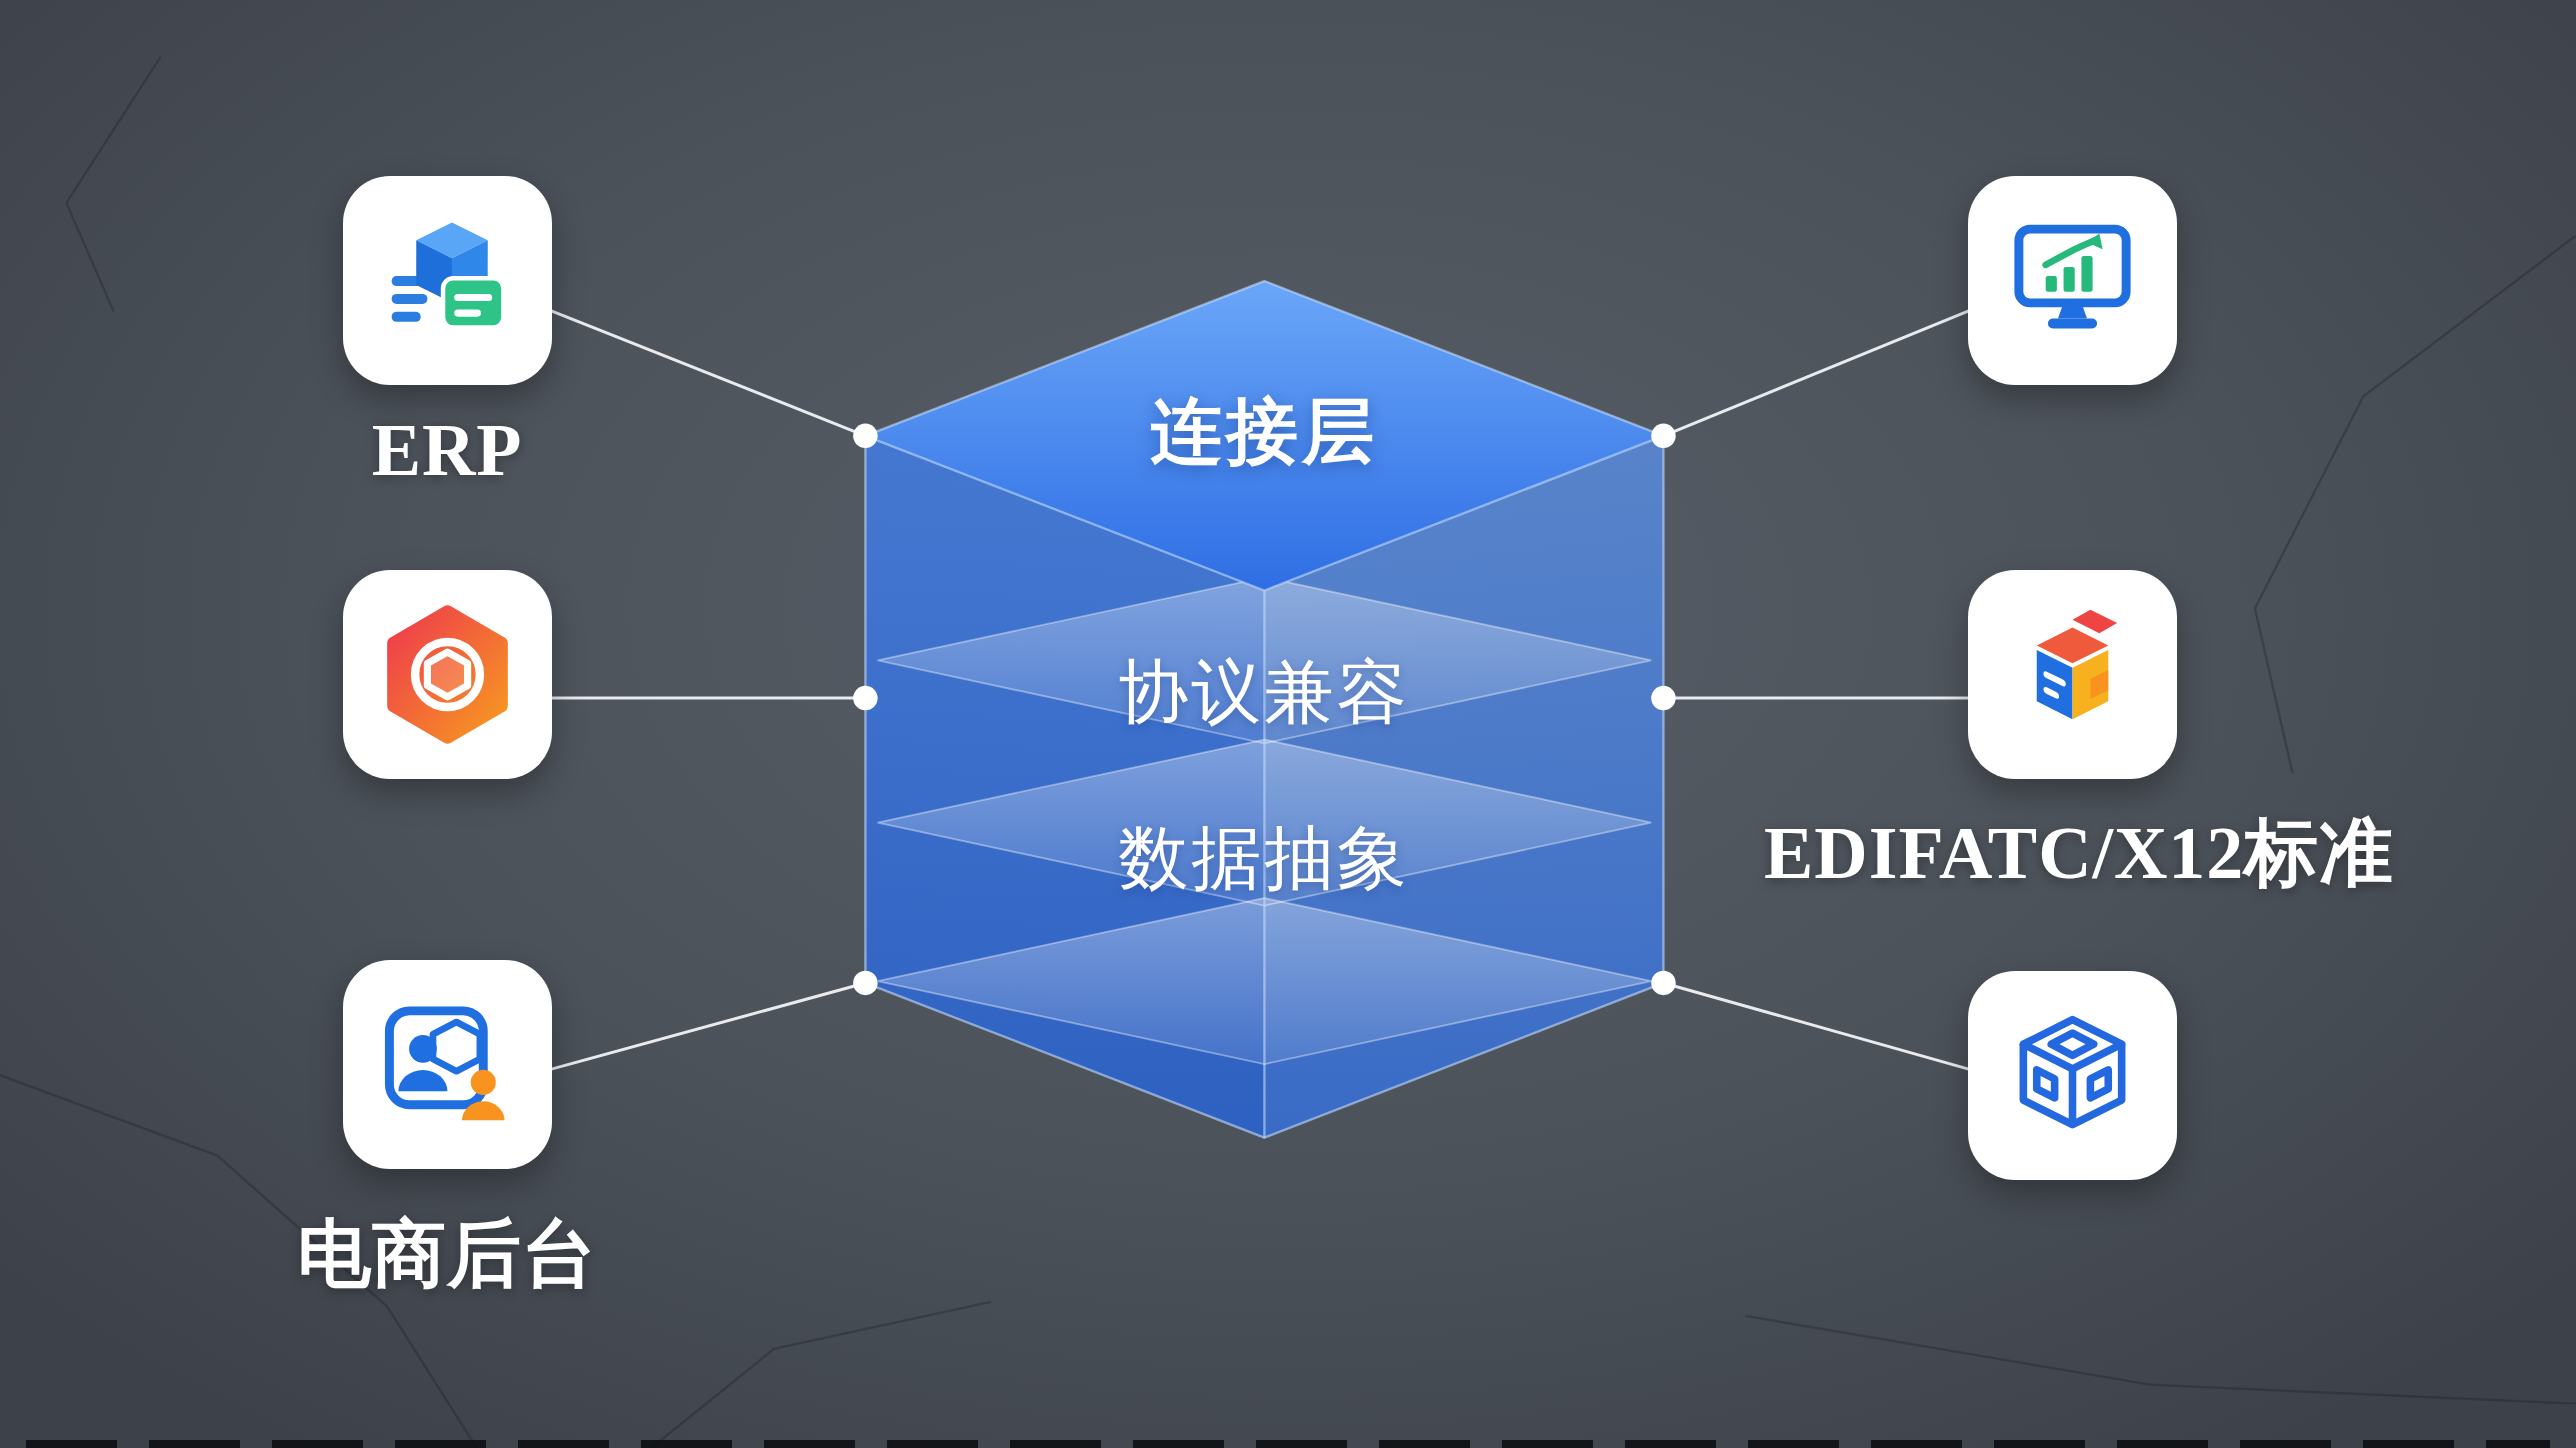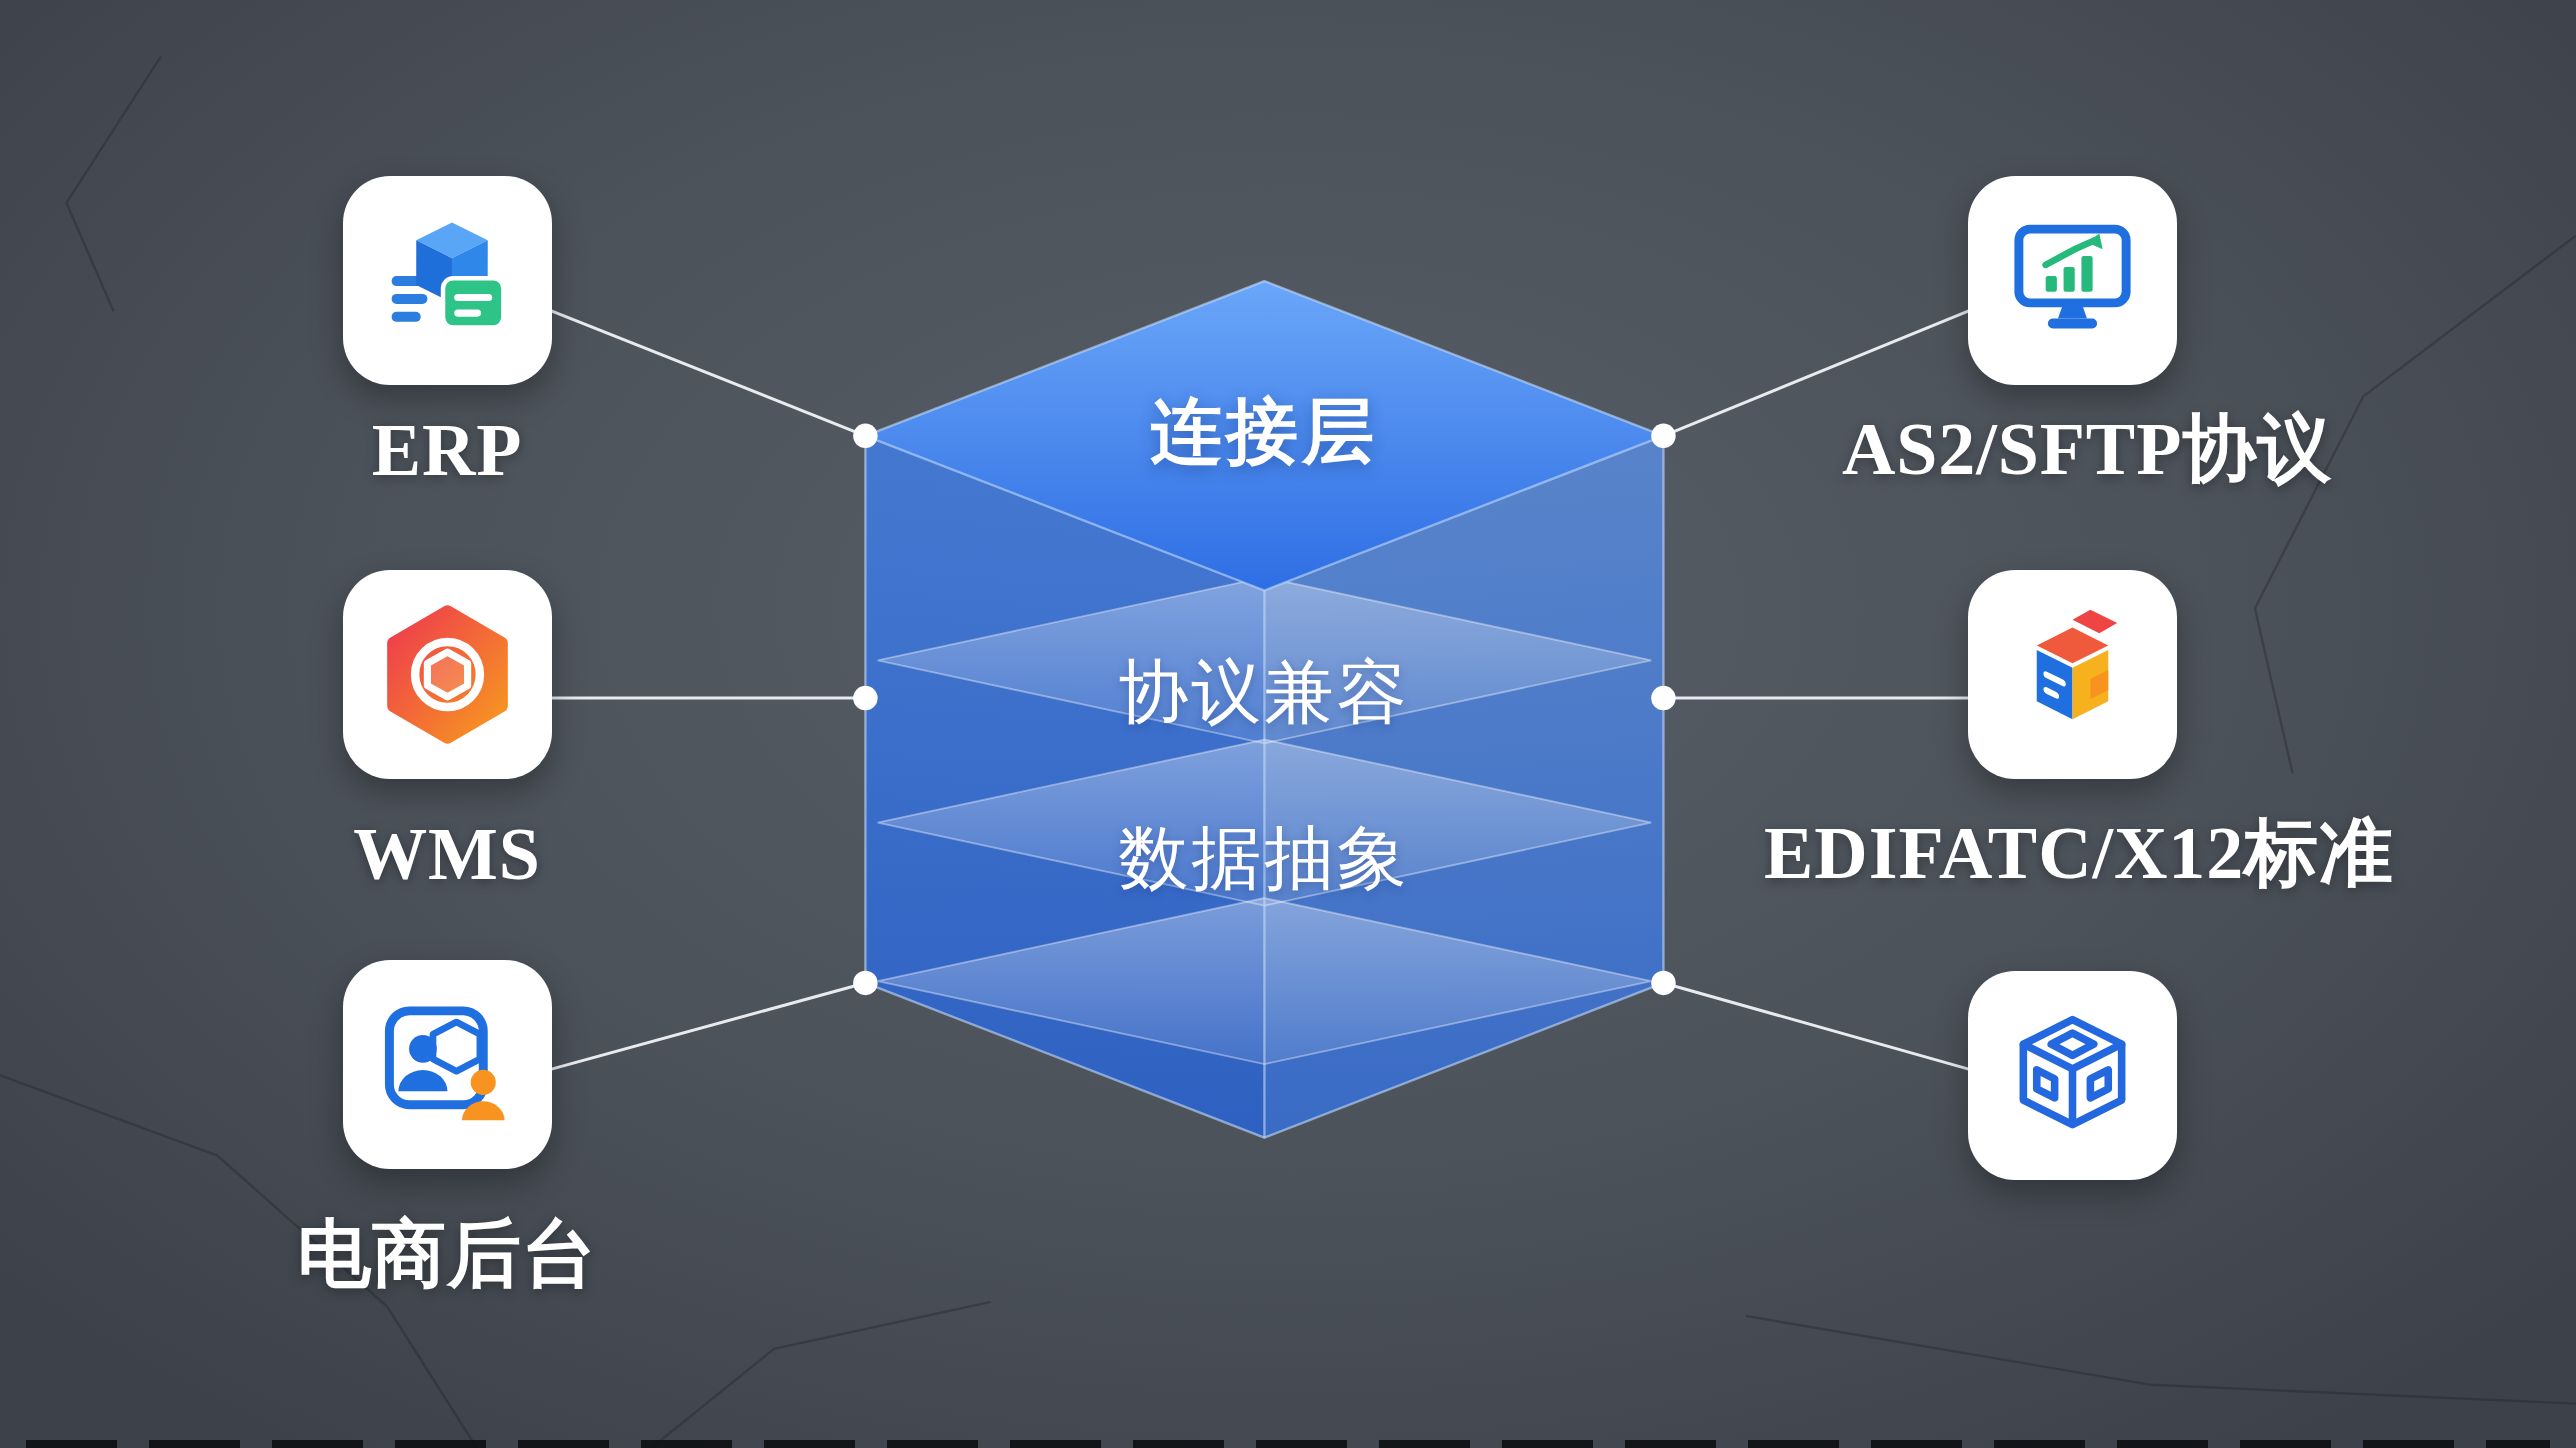--- a/index.html
+++ b/index.html
@@ -138,21 +138,20 @@
         <linearGradient id="wmsGrad" x1="0" y1="0" x2="1" y2="1">
           <stop offset="0" stop-color="#ee3a4e"></stop>
           <stop offset="1" stop-color="#f79a1f"></stop>
         </linearGradient>
       </defs>
       <polygon points="32,4 56,18 56,46 32,60 8,46 8,18" fill="url(#wmsGrad)" stroke="url(#wmsGrad)" stroke-width="6" stroke-linejoin="round"></polygon>
       <circle cx="32" cy="32" r="14.5" fill="none" stroke="#ffffff" stroke-width="3.8"></circle>
       <polygon points="32,22 41,27 41,37 32,42 23,37 23,27" fill="rgba(255,255,255,0.15)" stroke="#ffffff" stroke-width="3.2" stroke-linejoin="round"></polygon>
     </svg>
   </div>
-  <div class="node-label" style="left:447px;top:854px">WMS</div>
 
   <div class="card" style="left:343px;top:960px">
     <svg viewBox="0 0 64 64">
       <rect x="6" y="8" width="42" height="42" rx="9" fill="none" stroke="#1f6fe0" stroke-width="4"></rect>
       <polygon points="36,13 46.5,18.5 46.5,29.5 36,35 25.5,29.5 25.5,18.5" fill="#ffffff" stroke="#1f6fe0" stroke-width="3" stroke-linejoin="round"></polygon>
       <circle cx="21" cy="25" r="6.2" fill="#1f6fe0"></circle>
       <path d="M10 44 a11 9.5 0 0 1 22 0 z" fill="#1f6fe0"></path>
       <circle cx="48" cy="40" r="5.6" fill="#f7931e"></circle>
       <path d="M38.5 57 a9.5 8.5 0 0 1 19 0 z" fill="#f7931e"></path>
     </svg>
@@ -164,21 +163,20 @@
       <rect x="8" y="9" width="48" height="33" rx="5" fill="#ffffff" stroke="#1f6fe0" stroke-width="4"></rect>
       <rect x="20" y="30" width="5" height="7" rx="1" fill="#26b97c"></rect>
       <rect x="28" y="26" width="5" height="11" rx="1" fill="#26b97c"></rect>
       <rect x="36" y="21" width="5" height="16" rx="1" fill="#26b97c"></rect>
       <polyline points="20,25 33,18 42,14" fill="none" stroke="#26b97c" stroke-width="3" stroke-linecap="round"></polyline>
       <polygon points="44,11 45.5,18 38.5,15" fill="#26b97c"></polygon>
       <polygon points="28,42 36,42 38.5,49 25.5,49" fill="#1f6fe0"></polygon>
       <rect x="21" y="49" width="22" height="4.5" rx="2.2" fill="#1f6fe0"></rect>
     </svg>
   </div>
-  <div class="node-label" style="left:2087px;top:450px">AS2/SFTP协议</div>
 
   <div class="card" style="left:1968px;top:570px">
     <svg viewBox="0 0 64 64">
       <polygon points="40,3 52,9 44,13.5 32,7.5" fill="#ef4444"></polygon>
       <polygon points="32,11 16,19 32,27 48,19" fill="#f05a3c"></polygon>
       <polygon points="16,21 32,29 32,52 16,44" fill="#1f6fe0"></polygon>
       <rect x="19" y="30" width="10" height="3" rx="1.5" fill="#ffffff" transform="skewY(26)" transform-origin="19 30"></rect>
       <rect x="19" y="37" width="7" height="3" rx="1.5" fill="#ffffff" transform="skewY(26)" transform-origin="19 37"></rect>
       <polygon points="48,21 32,29 32,52 48,44" fill="#f7b11e"></polygon>
       <polygon points="48,30 40,34 40,43 48,39" fill="#f7931e"></polygon>

